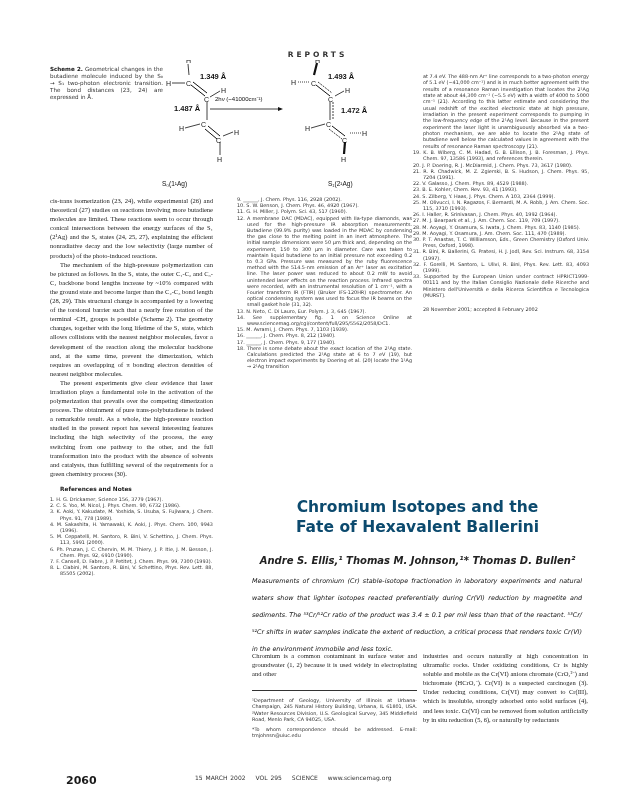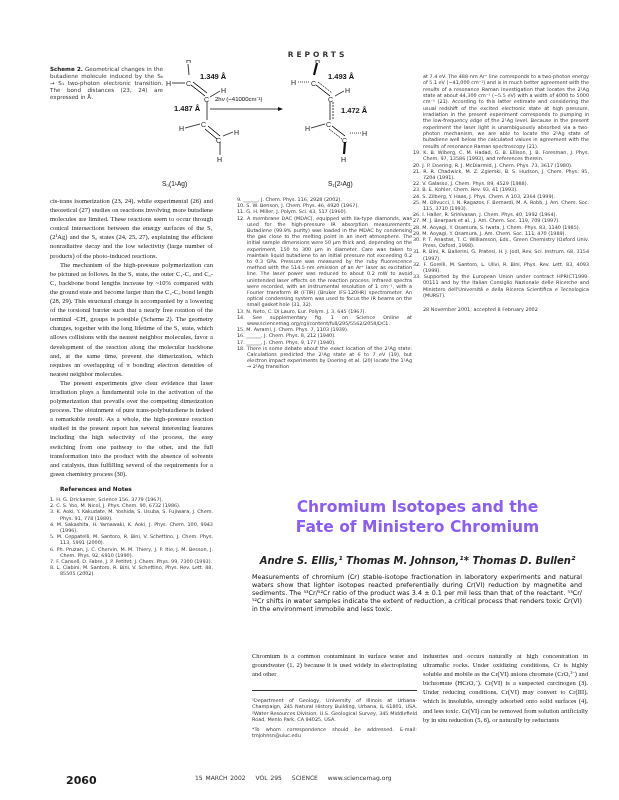--- a/index.html
+++ b/index.html
@@ -13,23 +13,23 @@
   .col1 p { margin:0; text-indent:10px; }
   .col1 p.first { text-indent:0; }
   .refs-title { font-family:"DejaVu Sans", sans-serif; font-weight:bold; font-size:5.8px; margin:7px 0 2px 10px; }
   .ref { font-family:"DejaVu Sans", sans-serif; font-size:4.9px; line-height:6.2px; color:#333; padding-left:10px; text-indent:-10px; text-align:justify; }
   .refcol { font-family:"DejaVu Sans", sans-serif; font-size:4.9px; line-height:6.3px; color:#333; }
   .refcol .ref { padding-left:10px; }
   .col2refs { left:237px; top:196px; width:175px; }
   .col3 { left:413px; top:73px; width:176px; }
   .col3 .para { font-size:4.9px; line-height:6.35px; text-align:justify; font-family:"DejaVu Sans", sans-serif; color:#333; }
   .dates { font-family:"DejaVu Sans", sans-serif; font-size:4.9px; color:#333; margin-top:8px; margin-left:10px; }
-  .title { left:240px; top:498px; width:355px; text-align:center; font-family:"DejaVu Sans", sans-serif; font-weight:bold; font-size:15.5px; line-height:19.5px; color:#8b5cf6; }
+  .title { left:240px; top:498px; width:355px; text-align:center; font-family:"DejaVu Sans", sans-serif; font-weight:bold; font-size:15.5px; line-height:19.5px; color:#0c4a6e; }
   .authors { left:240px; top:555px; width:355px; text-align:center; font-family:"DejaVu Sans", sans-serif; font-weight:bold; font-size:10px; color:#222;font-style:italic; }
-  .abstract { left:252px; top:573px; width:330px; font-family:"DejaVu Sans", sans-serif; font-size:6.4px; line-height:8px; color:#111; text-align:justify; }
+  .abstract { left:252px; top:573px; width:330px; font-family:"DejaVu Sans", sans-serif; font-size:6.4px; line-height:17px; color:#111; text-align:justify;font-style:italic; }
   .body2 { left:252px; top:651px; width:165px; font-size:6.5px; line-height:9.1px; text-align:justify; }
   .body3 { left:423px; top:651px; width:165px; font-size:6.5px; line-height:9.1px; text-align:justify; }
   .rule { left:252px; top:690px; width:165px; height:0; border-top:1px solid #333; }
   .footnote { left:252px; top:697px; width:165px; font-family:"DejaVu Sans", sans-serif; font-size:4.9px; line-height:6.4px; color:#333; text-align:justify; }
   .footnote p { margin:0 0 3px 0; }
   .folio { left:66px; top:774px; font-family:"DejaVu Sans", sans-serif; font-weight:bold; font-size:11px; }
   .footer { left:195px; top:774px; font-family:"DejaVu Sans", sans-serif; font-size:6px; color:#333; word-spacing:1px; }
   .footer span { margin-right:7px; }
 </style>
 </head>
@@ -151,21 +151,21 @@
   <div class="ref">29. M. Aoyagi, Y. Osamura, J. Am. Chem. Soc. 111, 470 (1989).</div>
   <div class="ref">30. P. T. Anastas, T. C. Williamson, Eds., Green Chemistry (Oxford Univ. Press, Oxford, 1998).</div>
   <div class="ref">31. R. Bini, R. Ballerini, G. Pratesi, H. J. Jodl, Rev. Sci. Instrum. 68, 3154 (1997).</div>
   <div class="ref">32. F. Gorelli, M. Santoro, L. Ulivi, R. Bini, Phys. Rev. Lett. 83, 4093 (1999).</div>
   <div class="ref">33. Supported by the European Union under contract HPRICT1999-00111 and by the Italian Consiglio Nazionale delle Ricerche and Ministero dell'Università e della Ricerca Scientifica e Tecnologica (MURST).</div>
   <div class="dates">28 November 2001; accepted 8 February 2002</div>
 </div>
 
 <div class="abs title">
   <div>Chromium Isotopes and the</div>
-  <div>Fate of Ministero Chromium</div>
+  <div>Fate of Hexavalent Ballerini</div>
 </div>
 
 <div class="abs authors">Andre S. Ellis,¹ Thomas M. Johnson,¹* Thomas D. Bullen²</div>
 
 <div class="abs abstract">Measurements of chromium (Cr) stable-isotope fractionation in laboratory experiments and natural waters show that lighter isotopes reacted preferentially during Cr(VI) reduction by magnetite and sediments. The ⁵³Cr/⁵²Cr ratio of the product was 3.4 ± 0.1 per mil less than that of the reactant. ⁵³Cr/⁵²Cr shifts in water samples indicate the extent of reduction, a critical process that renders toxic Cr(VI) in the environment immobile and less toxic.</div>
 
 <div class="abs body2">Chromium is a common contaminant in surface water and groundwater (1, 2) because it is used widely in electroplating and other</div>
 <div class="abs body3">industries and occurs naturally at high concentration in ultramafic rocks. Under oxidizing conditions, Cr is highly soluble and mobile as the Cr(VI) anions chromate (CrO₄²⁻) and bichromate (HCrO₄⁻). Cr(VI) is a suspected carcinogen (3). Under reducing conditions, Cr(VI) may convert to Cr(III), which is insoluble, strongly adsorbed onto solid surfaces (4), and less toxic. Cr(VI) can be removed from solution artificially by in situ reduction (5, 6), or naturally by reductants</div>
 
 <div class="abs rule"></div>

